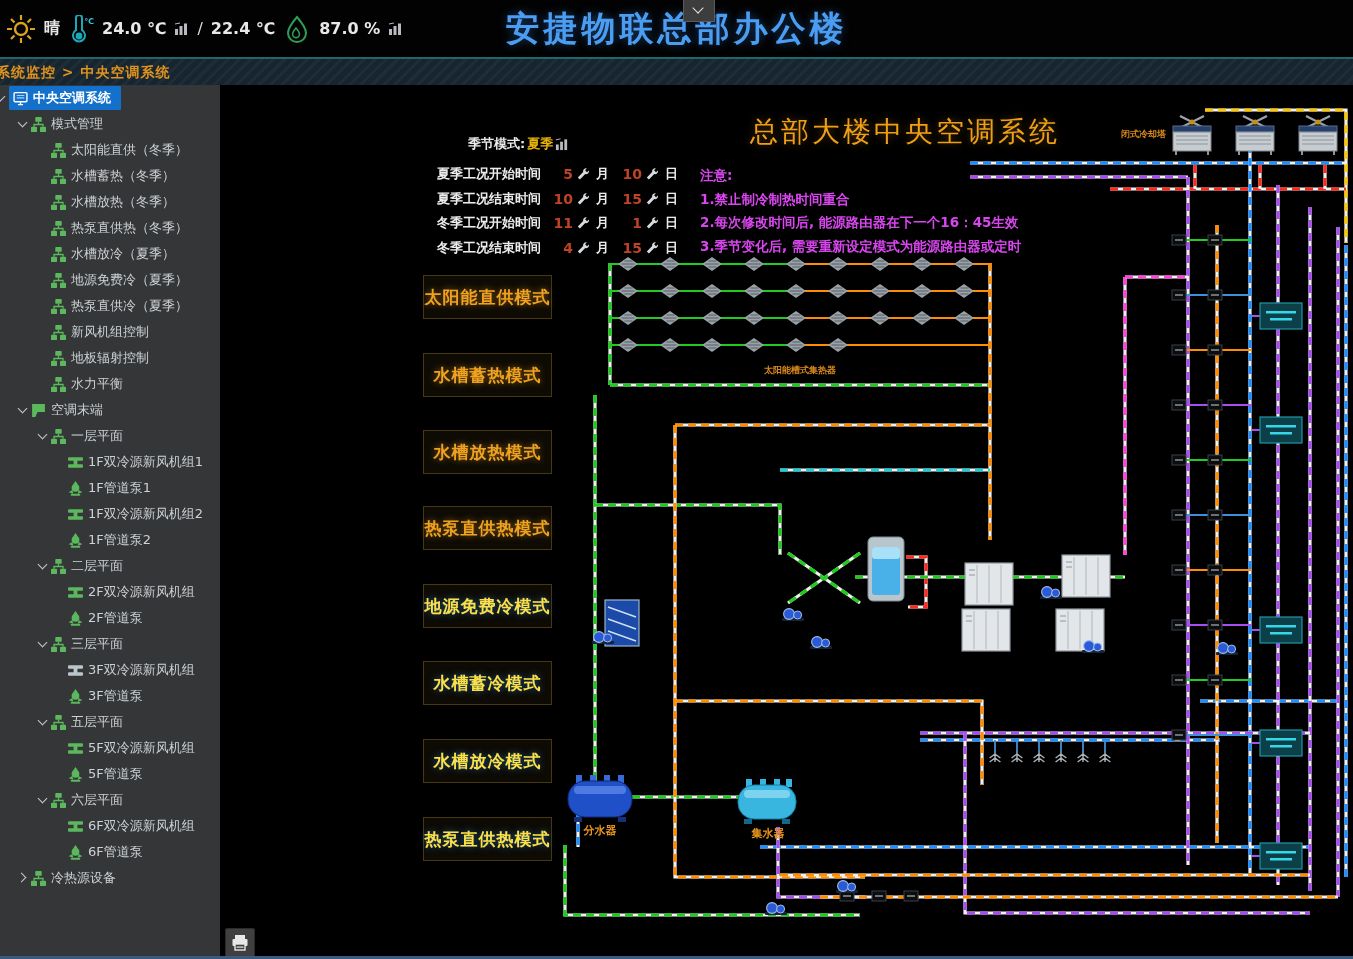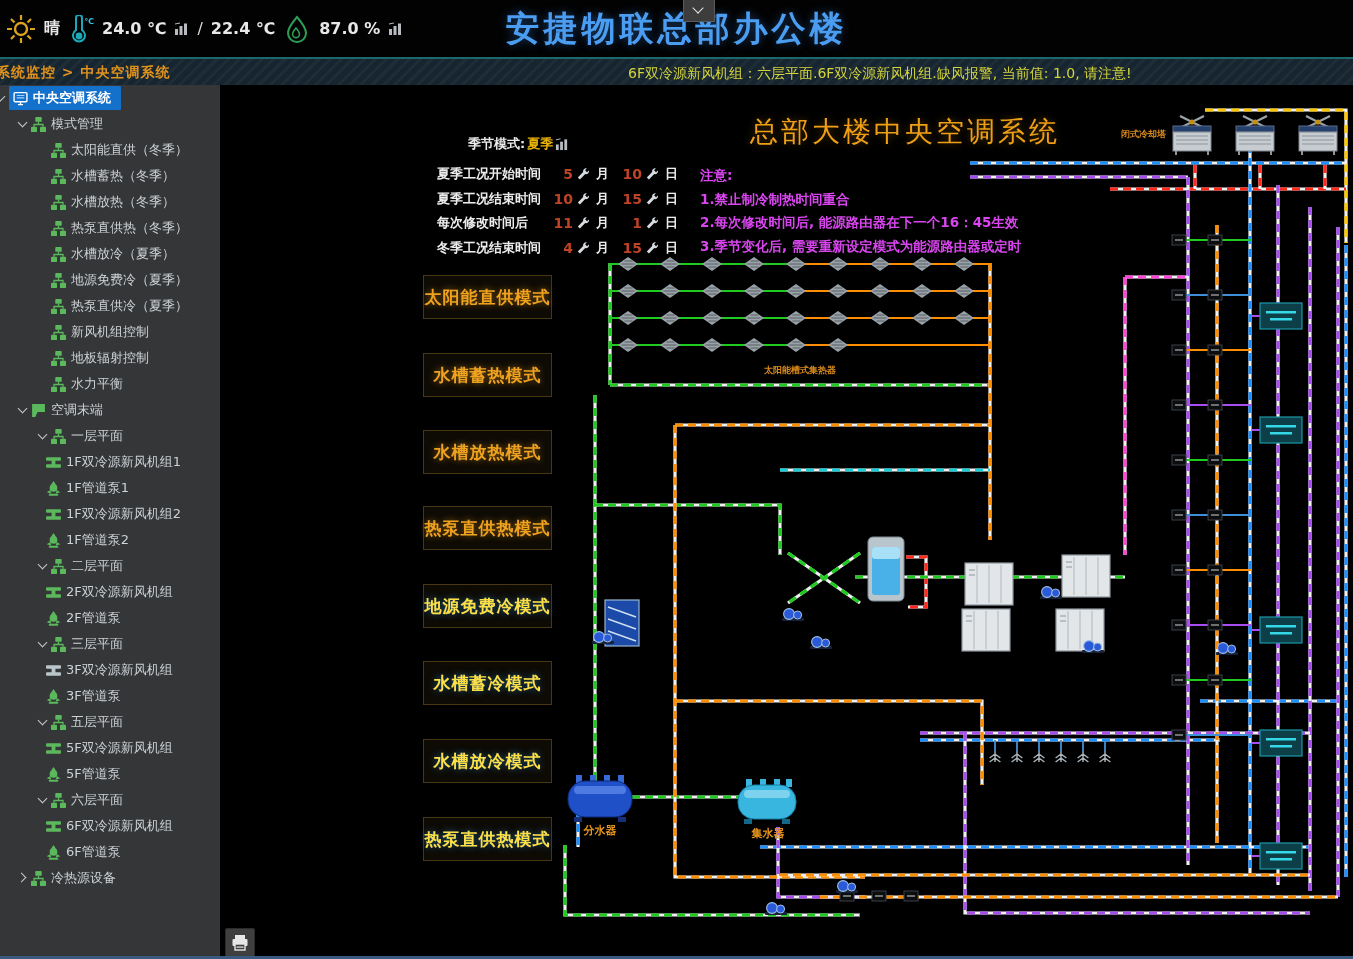--- a/index.html
+++ b/index.html
@@ -15,21 +15,21 @@
 
   
   #navbar{position:absolute;left:0;top:57px;width:1353px;height:28px;background:#16252f;border-top:2px solid #1d686d;box-sizing:border-box;background-image:repeating-linear-gradient(135deg,rgba(255,255,255,.035) 0 3px,transparent 3px 8px)}
   .crumb{position:absolute;left:-4px;top:5px;color:#df921d;font-size:14px;font-weight:bold;letter-spacing:1px}
   .alarm{position:absolute;left:628px;top:6px;color:#d5d43b;font-size:14px}
 
   
   #sidebar{position:absolute;left:0;top:85px;width:220px;height:901px;background:#343638;overflow:hidden}
   .row{display:flex;align-items:center;height:26px;color:#cdd2d6;font-size:13px;white-space:nowrap;cursor:pointer}
   .row .lb{margin-left:5px}
-  .l0{padding-left:0}.l1{padding-left:15px}.l2{padding-left:35px}.l3{padding-left:30px}
+  .l0{padding-left:0}.l1{padding-left:15px}.l2{padding-left:35px}.l3{padding-left:52px}
   .chev{width:16px;height:16px;flex:0 0 16px;position:relative}
   .chev.d::before{content:"";position:absolute;left:4px;top:3px;width:6px;height:6px;border-right:1.6px solid #c7ccd0;border-bottom:1.6px solid #c7ccd0;transform:rotate(45deg)}
   .chev.r::before{content:"";position:absolute;left:3px;top:4px;width:6px;height:6px;border-right:1.6px solid #c7ccd0;border-bottom:1.6px solid #c7ccd0;transform:rotate(-45deg)}
   .chev.root{margin-left:-7px}
   .ic{width:15px;height:15px;flex:0 0 15px;color:#5cb85c;display:block}
   .ic.gray{color:#b9c6cc}
   .selwrap{display:flex;align-items:center;background:#1371cc;padding:3px 10px 3px 4px;border-radius:1px}
   .selwrap .lb{color:#fff;font-weight:bold}
   #bottomline{position:absolute;left:0;bottom:0;width:1353px;height:3px;background:#3a5a80}
 
@@ -167,21 +167,20 @@
       <svg class="ch" width="15" height="15" viewBox="0 0 15 15">
           <use href="#i-chart"></use>
         </svg>
     </div>
     <div id="apptitle">安捷物联总部办公楼</div>
     <div id="collapse"></div>
   </div>
 
   <div id="navbar">
     <span class="crumb">系统监控 &gt; 中央空调系统</span>
-    <span class="alarm">6F双冷源新风机组：六层平面.6F双冷源新风机组.缺风报警, 当前值: 1.0, 请注意!</span>
   </div>
 
   <div id="sidebar">
     <div class="row l0">
       <span class="chev d root"></span>
       <span class="selwrap">
         <svg class="ic" viewBox="0 0 14 14">
             <use href="#i-monitor"></use>
           </svg>
         <span class="lb">中央空调系统</span>
@@ -662,21 +661,21 @@
             <use href="#i-wrench"></use>
           </svg>
         <span class="un">月</span>
         <span class="num2">15</span>
         <svg class="wr" viewBox="0 0 16 16">
             <use href="#i-wrench"></use>
           </svg>
         <span class="un">日</span>
       </div>
       <div class="srow">
-        <span class="sl">每次修改时间后</span>
+        <span class="sl">冬季工况开始时间</span>
         <span class="num">11</span>
         <svg class="wr" viewBox="0 0 16 16">
             <use href="#i-wrench"></use>
           </svg>
         <span class="un">月</span>
         <span class="num2">1</span>
         <svg class="wr" viewBox="0 0 16 16">
             <use href="#i-wrench"></use>
           </svg>
         <span class="un">日</span>

